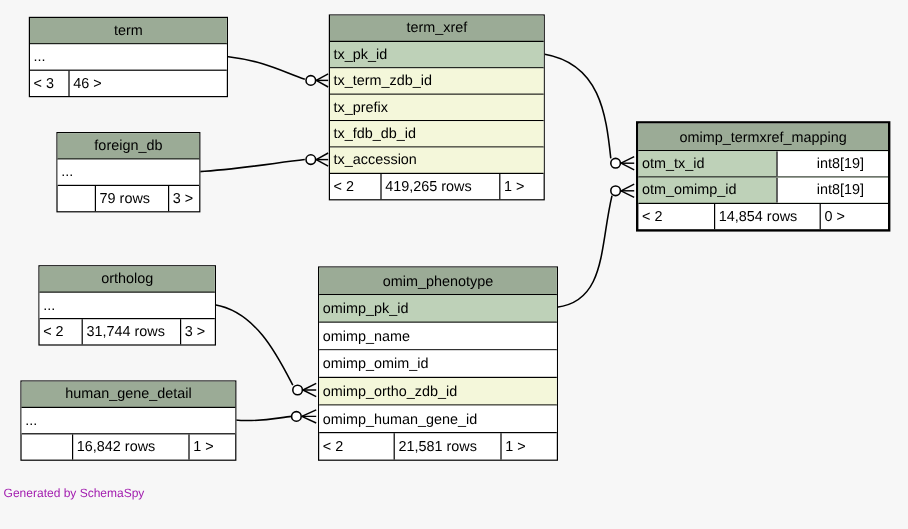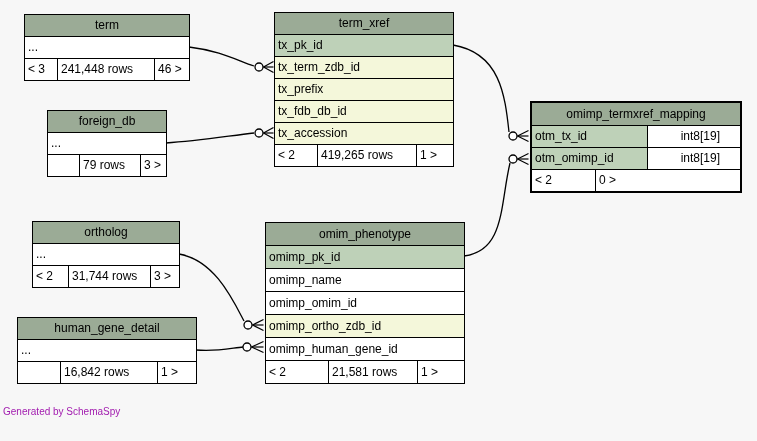--- a/index.html
+++ b/index.html
@@ -139,21 +139,20 @@
       <line x1="251.5" y1="347" x2="263.5" y2="347"></line>
       <line x1="251.5" y1="347" x2="263.5" y2="352.5"></line>
     </g>
   </svg>
 
   <div class="tbl" style="left:24px; top:14px; width:164px;">
     <div class="hdr">term</div>
     <div class="row">...</div>
     <div class="ftr">
       <div class="cell" style="width:33px;">&lt; 3</div>
-      <div class="cell mid">241,448 rows</div>
       <div class="cell" style="width:34px;">46 &gt;</div>
     </div>
   </div>
 
   <div class="tbl" style="left:274px; top:12px; width:178px;">
     <div class="hdr">term_xref</div>
     <div class="row pk">tx_pk_id</div>
     <div class="row idx">tx_term_zdb_id</div>
     <div class="row idx">tx_prefix</div>
     <div class="row idx">tx_fdb_db_id</div>
@@ -180,20 +179,21 @@
     <div class="row pk typed">
       <span class="colname">otm_tx_id</span>
       <span class="coltype">int8[19]</span>
     </div>
     <div class="row pk typed">
       <span class="colname">otm_omimp_id</span>
       <span class="coltype">int8[19]</span>
     </div>
     <div class="ftr">
       <div class="cell" style="width:64px;">&lt; 2</div>
+      <div class="cell mid">14,854 rows</div>
       <div class="cell" style="width:56px;">0 &gt;</div>
     </div>
   </div>
 
   <div class="tbl" style="left:32px; top:221px; width:146px;">
     <div class="hdr">ortholog</div>
     <div class="row">...</div>
     <div class="ftr">
       <div class="cell" style="width:36px;">&lt; 2</div>
       <div class="cell mid">31,744 rows</div>

